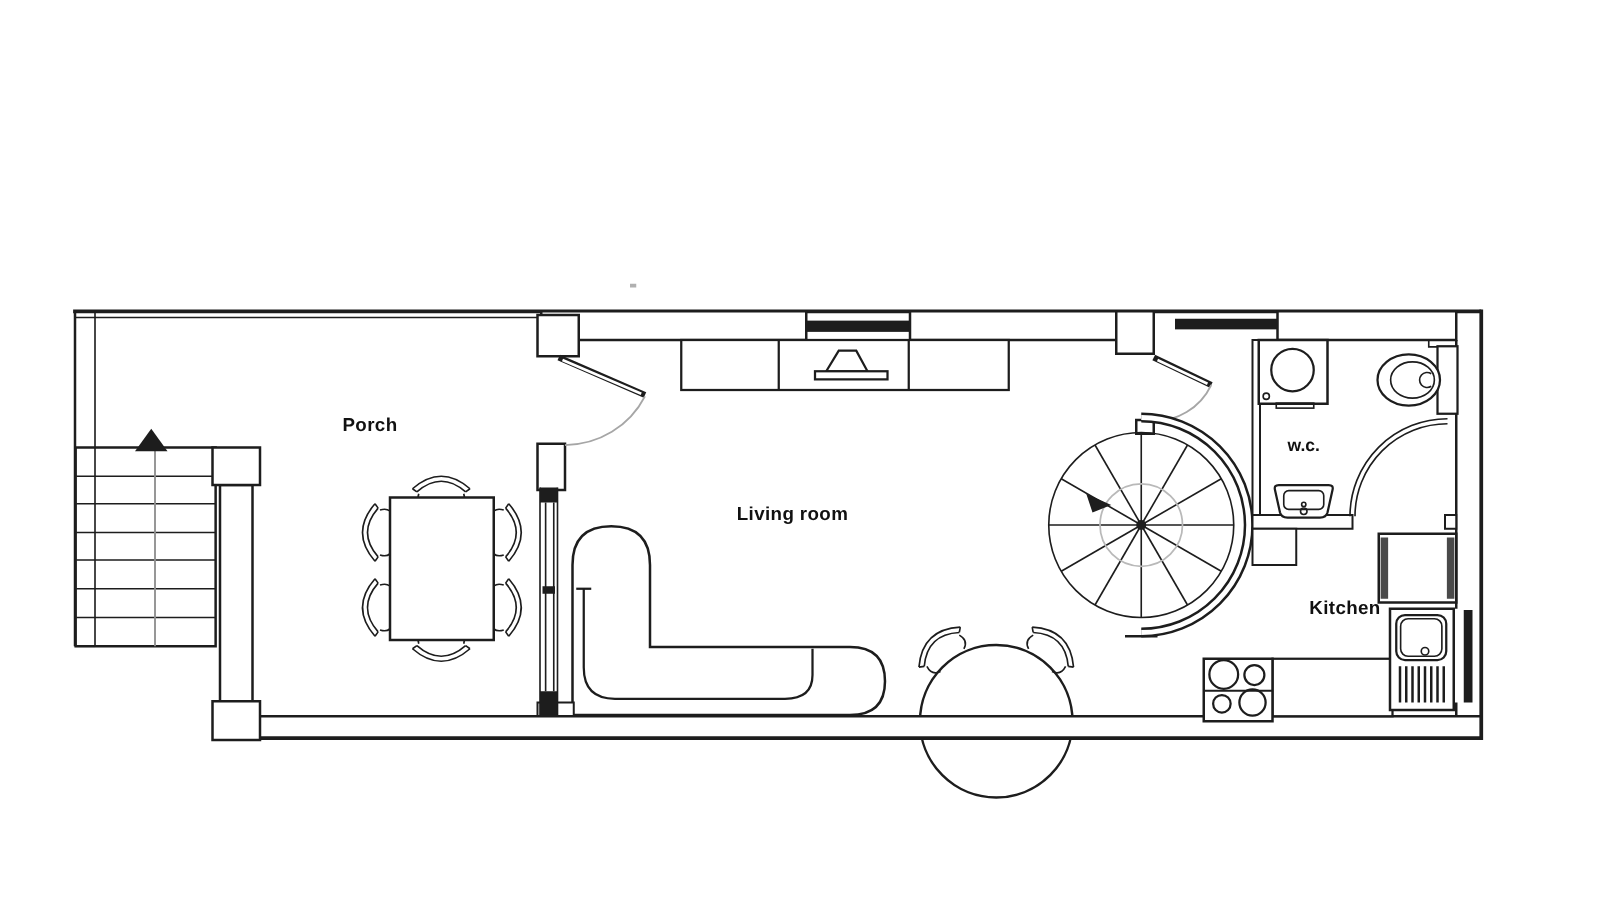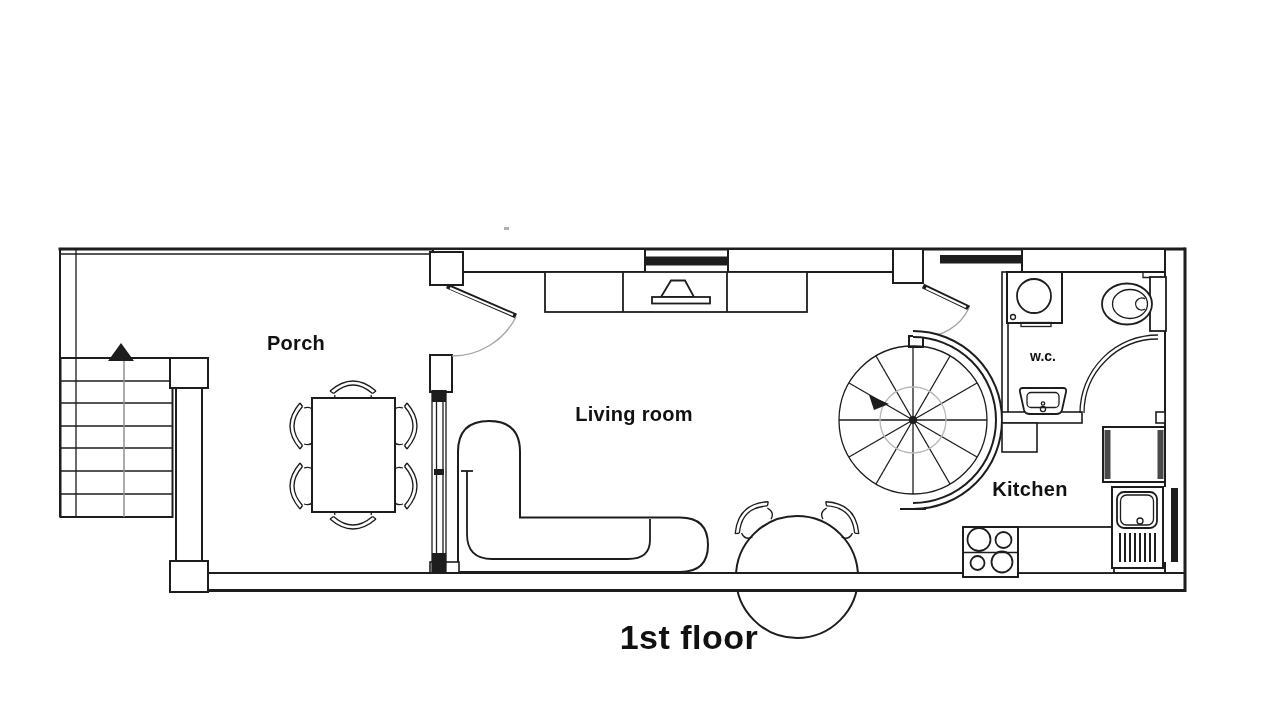--- a/index.html
+++ b/index.html
@@ -14,21 +14,21 @@
   .w18 {stroke-width:1.8;}
   .thick{stroke-width:3;}
   .swing{stroke:var(--swing,#a6a6a6);fill:none;stroke-width:1.4;}
   .dark {fill:var(--line,#1d1d1d);stroke:none;}
   .grayln{stroke:#909090;fill:none;stroke-width:1.5;}
   .ltcirc{stroke:#b9b9b9;fill:none;stroke-width:1.4;}
   .whiteln{stroke:#ffffff;fill:none;}
   .appl{fill:var(--appliance-accent,#4a4a4a);stroke:none;}
   
   .lbl{position:absolute;color:#111;font-weight:bold;text-align:center;white-space:nowrap;}
-  .lbl-room{font-size:20px;letter-spacing:0.3px;}
+  .lbl-room{font-size:15px;letter-spacing:0.3px;}
   .lbl-wc{font-size:14px;}
   .lbl-title{font-size:34px;letter-spacing:0.5px;}
 </style>
 </head>
 <body>
 
 <div id="plan-wrap">
 <svg width="1280" height="720" viewBox="0 0 1280 720">
   <defs>
     <g id="chair">
@@ -246,15 +246,14 @@
         </g>
     <rect class="lnf" x="312" y="398" width="83" height="114"></rect>
   </g>
 
   <rect x="504" y="227" width="5" height="3" fill="#b0b0b0"></rect>
 </svg>
 
   <div class="lbl lbl-room" style="left:246px;top:332px;width:100px;">Porch</div>
   <div class="lbl lbl-room" style="left:564px;top:403px;width:140px;">Living room</div>
   <div class="lbl lbl-wc" style="left:1003px;top:348px;width:80px;">w.c.</div>
-  <div class="lbl lbl-room" style="left:970px;top:478px;width:120px;text-align:center;">Kitchen</div>
-  <div class="lbl lbl-title" style="left:539px;top:618px;width:300px;">1st floor</div>
+  <div class="lbl lbl-room" style="left:1016px;top:478px;width:120px;text-align:center;">Kitchen</div>
 </div>
 
 </body></html>

